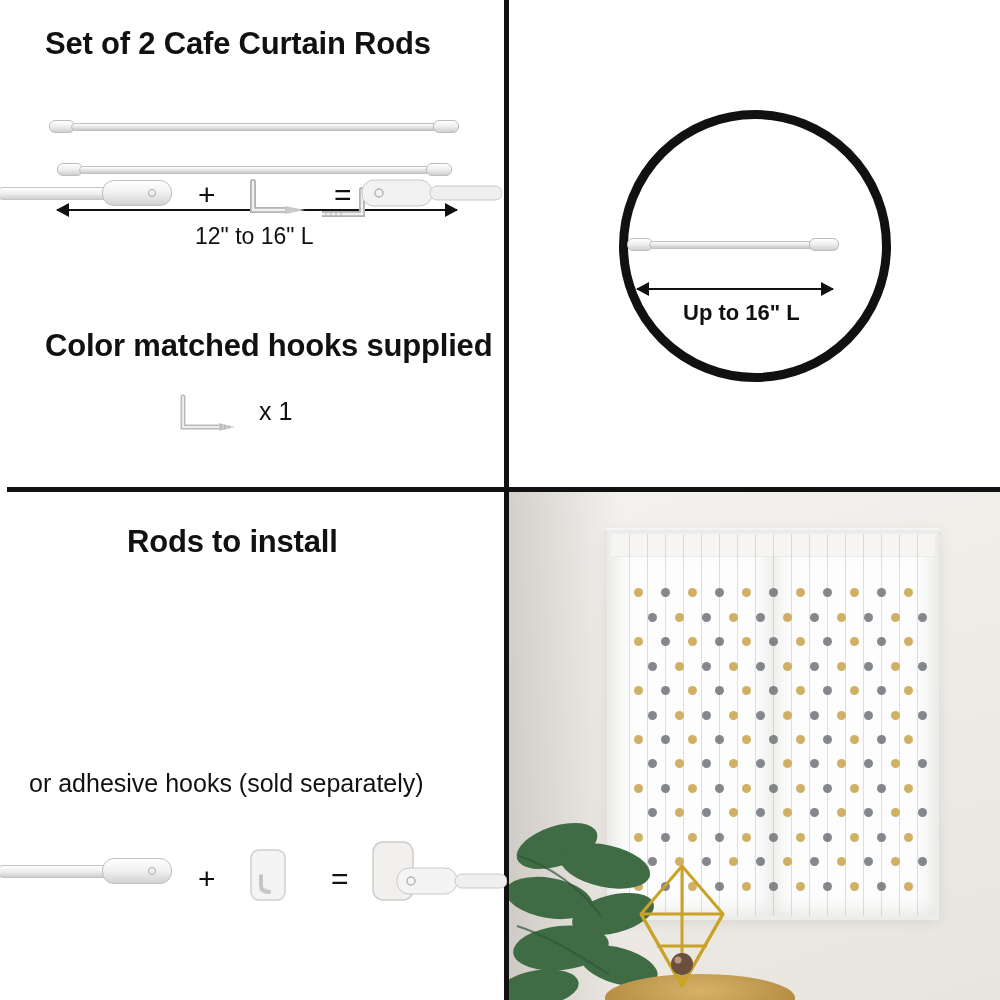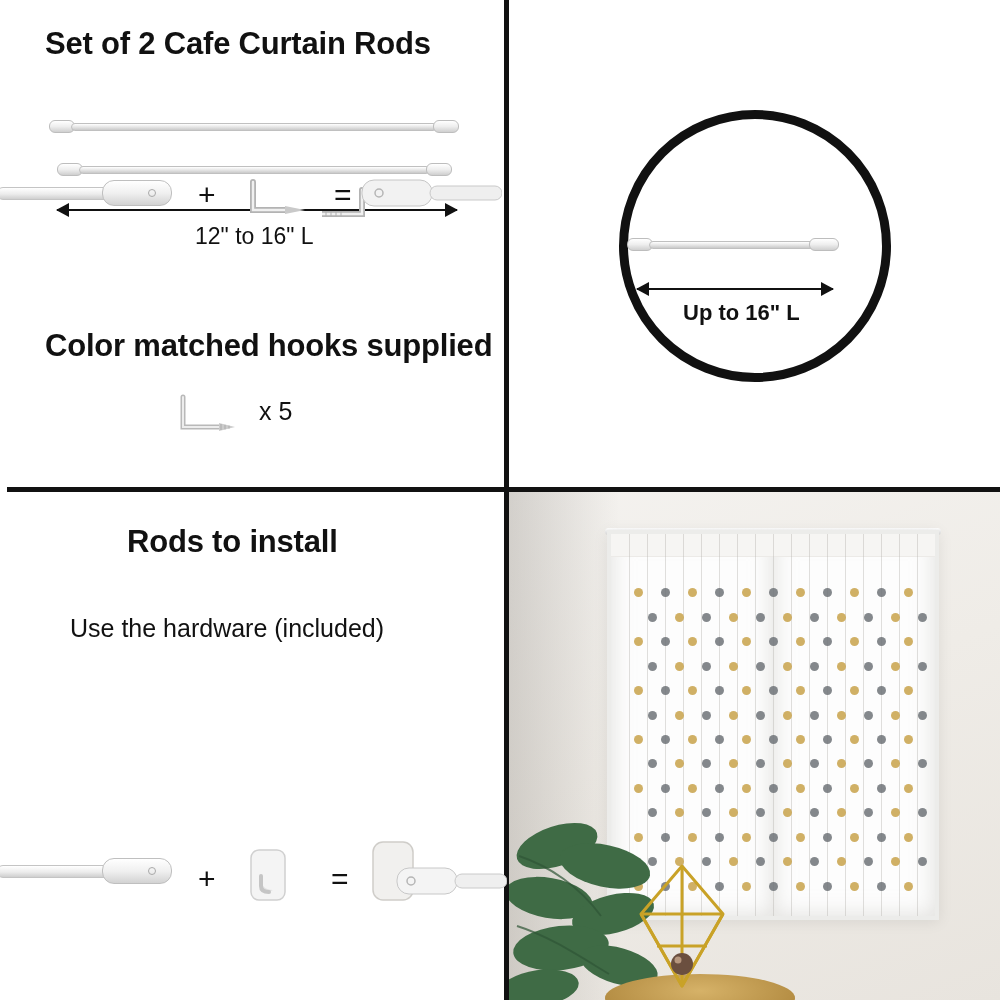--- a/index.html
+++ b/index.html
@@ -335,42 +335,42 @@
         <path d="M8 4 L8 34 L44 34" fill="none" stroke="#b9b9b9" stroke-width="5" stroke-linecap="round"></path>
         <path d="M8 4 L8 34 L44 34" fill="none" stroke="#ededed" stroke-width="2" stroke-linecap="round"></path>
         <path d="M44 30 L60 34 L44 38 Z" fill="#cccccc"></path>
         <g stroke="#aaaaaa" stroke-width="1">
           <line x1="46" y1="31" x2="46" y2="37"></line>
           <line x1="50" y1="31.8" x2="50" y2="36.4"></line>
           <line x1="54" y1="32.6" x2="54" y2="35.6"></line>
         </g>
       </svg>
     </div>
-    <div id="tl-hook-count">x 5</div>
+    <div id="tl-hook-count">x 1</div>
   </div>
 
   <div class="quad" id="quad-tr">
     <div id="circle"></div>
 
     <div class="rod" id="tr-rod">
       <div class="cap-l"></div>
       <div class="shaft"></div>
       <div class="cap-r"></div>
     </div>
 
     <div class="arrow-line" id="tr-arrow">
       <span class="arrow-head left"></span>
       <span class="arrow-head right"></span>
     </div>
     <div id="tr-dim">Up to 16" L</div>
   </div>
 
   <div class="quad" id="quad-bl">
     <div class="title-bold" id="bl-title">Rods to install</div>
-    <div class="sub-regular" id="bl-sub1">Use the hardware (included)</div>
+    <div class="sub-regular" id="bl-sub2">or adhesive hooks (sold separately)</div>
   </div>
 
   <div class="assembly-rod" id="row1-rod">
     <div class="shaft"></div>
     <div class="end"></div>
     <div class="eye"></div>
   </div>
   <div class="op" id="row1-plus">+</div>
   <div id="row1-hook">
     <svg width="70" height="48" viewBox="0 0 70 48">

